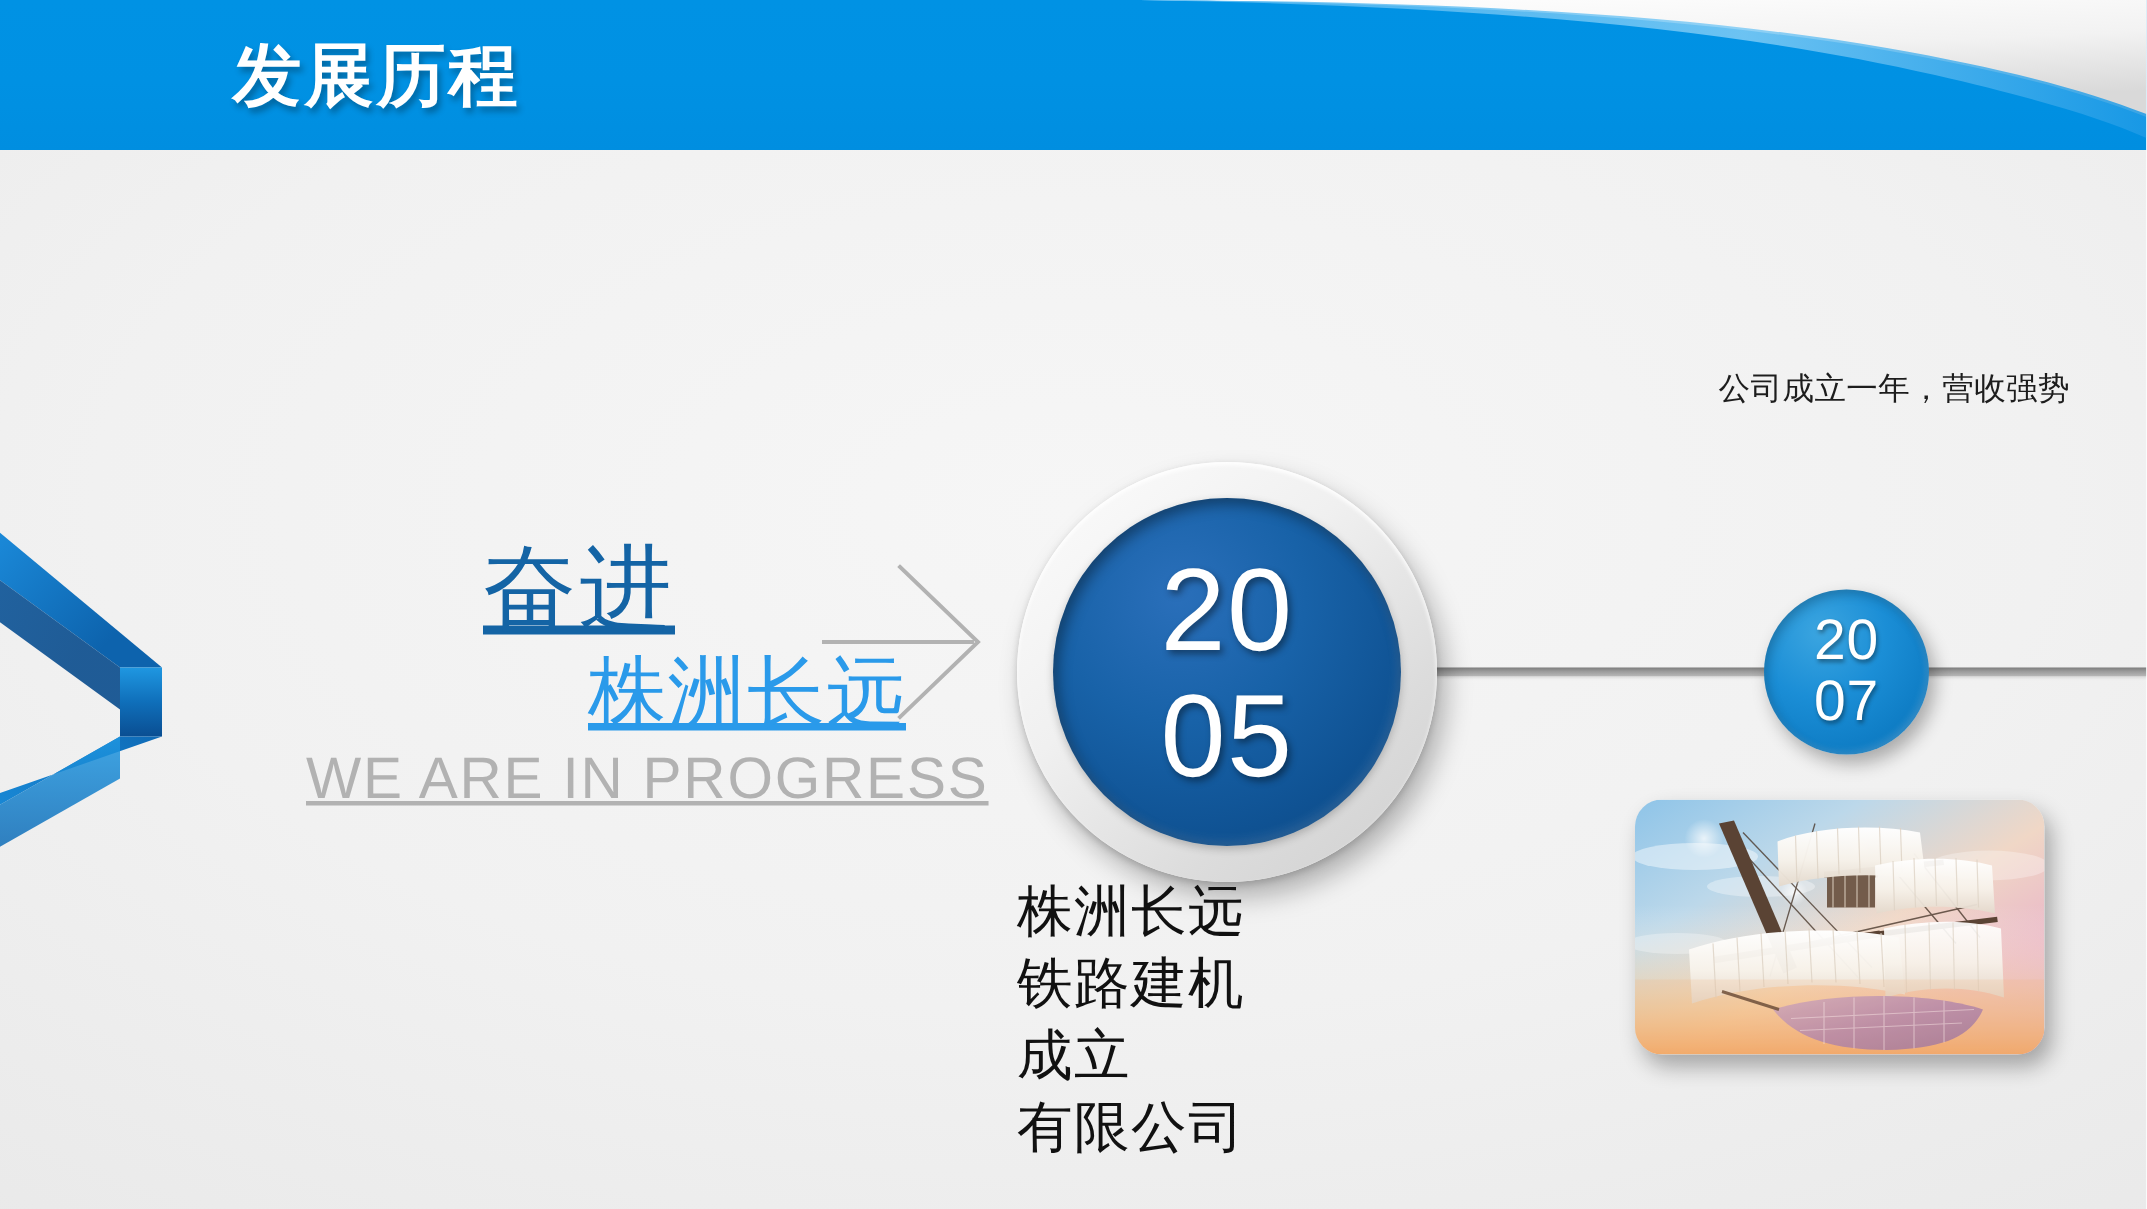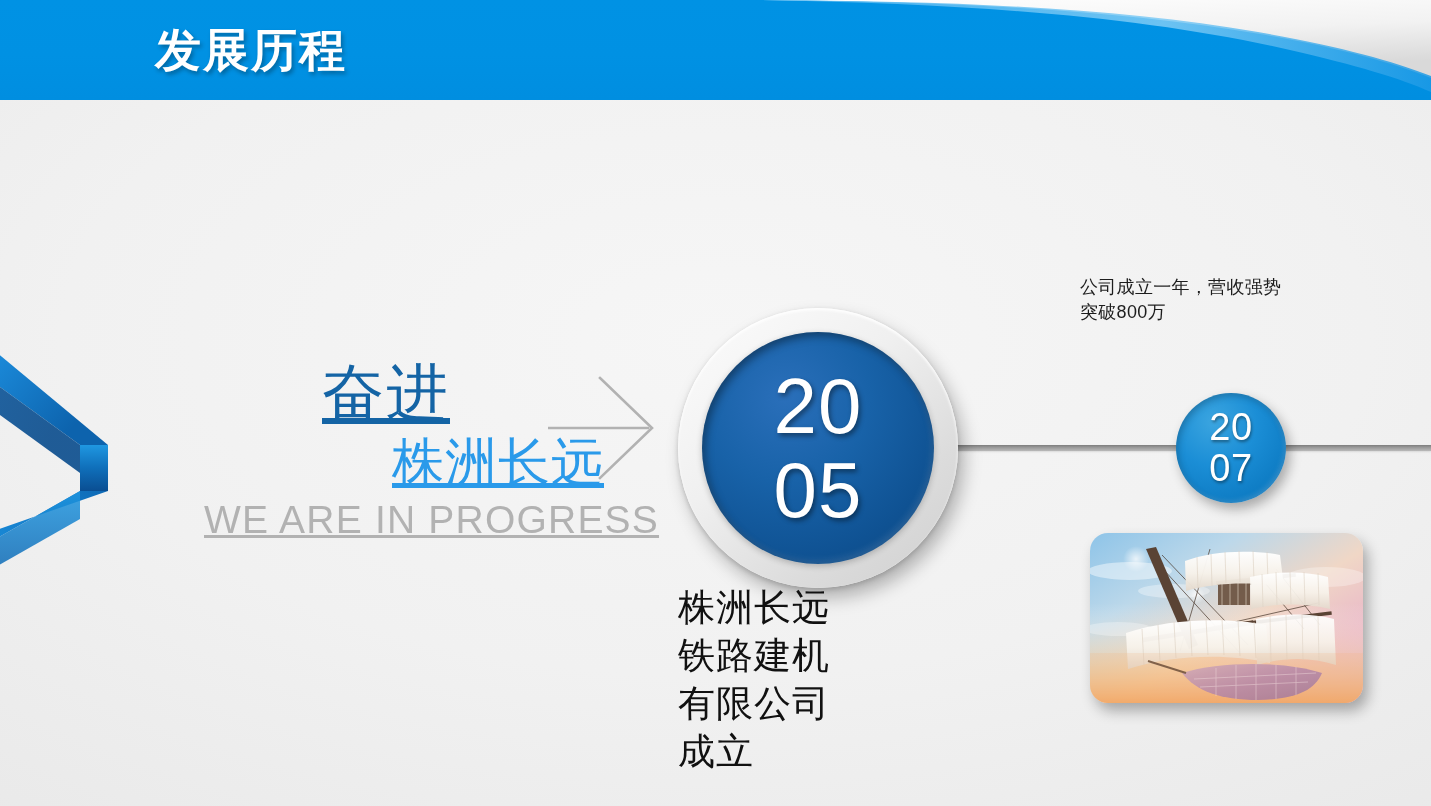--- a/index.html
+++ b/index.html
@@ -174,26 +174,25 @@
     font-size: 38px;
     line-height: 41px;
     color: #ffffff;
     letter-spacing: 0.5px;
     text-shadow: 1px 2px 3px rgba(0,0,0,0.40);
   }
   .node-2007-note {
     position: absolute;
     left: 1080px; top: 247px;
     width: 300px;
-    text-align: left;
-    font-size: 18px;
+    text-align: right;
+    font-size: 21px;
     color: #1d1d1d;
     line-height: 25px;
     letter-spacing: 0.3px;
-    margin-top: 28px;
   }
 
   
   .ship-photo {
     position: absolute;
     left: 1090px; top: 533px;
     width: 273px; height: 170px;
     border-radius: 18px;
     overflow: hidden;
     box-shadow: 5px 8px 14px rgba(0,0,0,0.30);
@@ -278,27 +277,26 @@
   <div class="node-2006-wrap">
     <div class="node-2006-ring"></div>
     <div class="node-2006-inner">
       <div class="node-2006-line">20</div>
       <div class="node-2006-line">05</div>
     </div>
   </div>
   <div class="node-2006-caption">
     <div>株洲长远</div>
     <div>铁路建机</div>
+    <div>成立</div>
     <div>有限公司</div>
-    <div>成立</div>
   </div>
 
   <div class="node-2007-note">
     <div>公司成立一年，营收强势</div>
-    <div>突破800万</div>
   </div>
   <div class="node-2007">
     <div class="node-2007-line">20</div>
     <div class="node-2007-line">07</div>
   </div>
 
   <div class="ship-photo">
     <svg viewBox="0 0 273 170" width="273" height="170" preserveAspectRatio="none">
       <defs>
         <linearGradient id="skyG" x1="0" y1="0" x2="1" y2="1">

